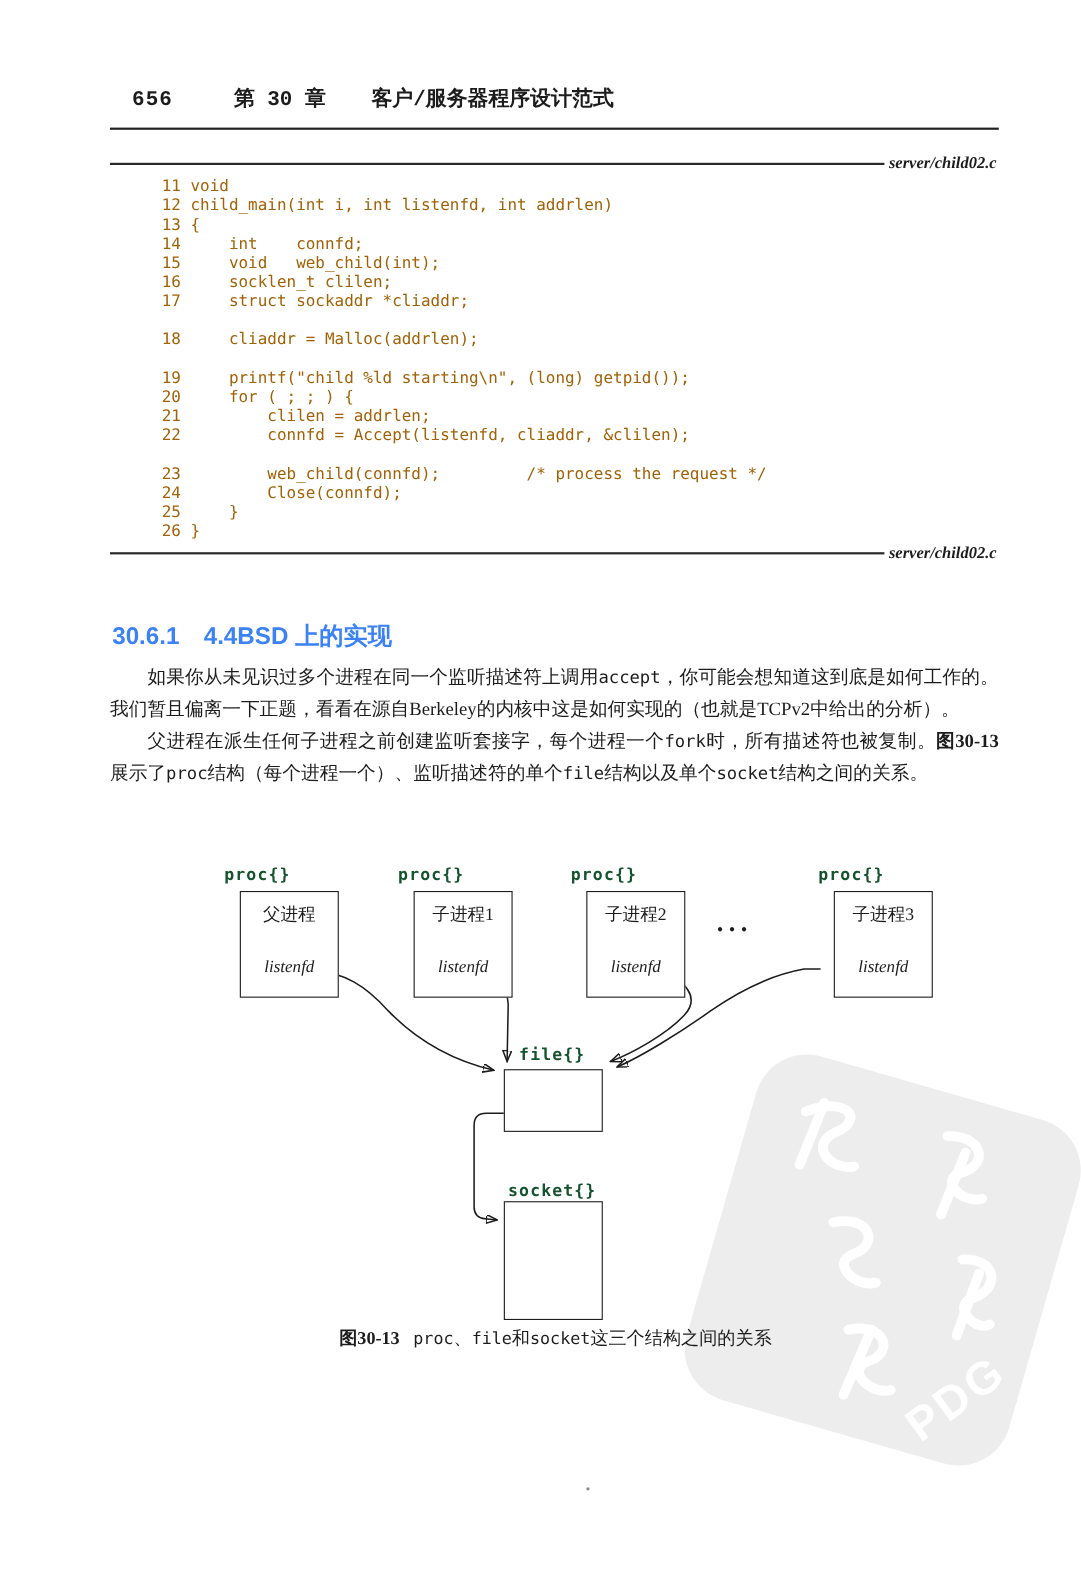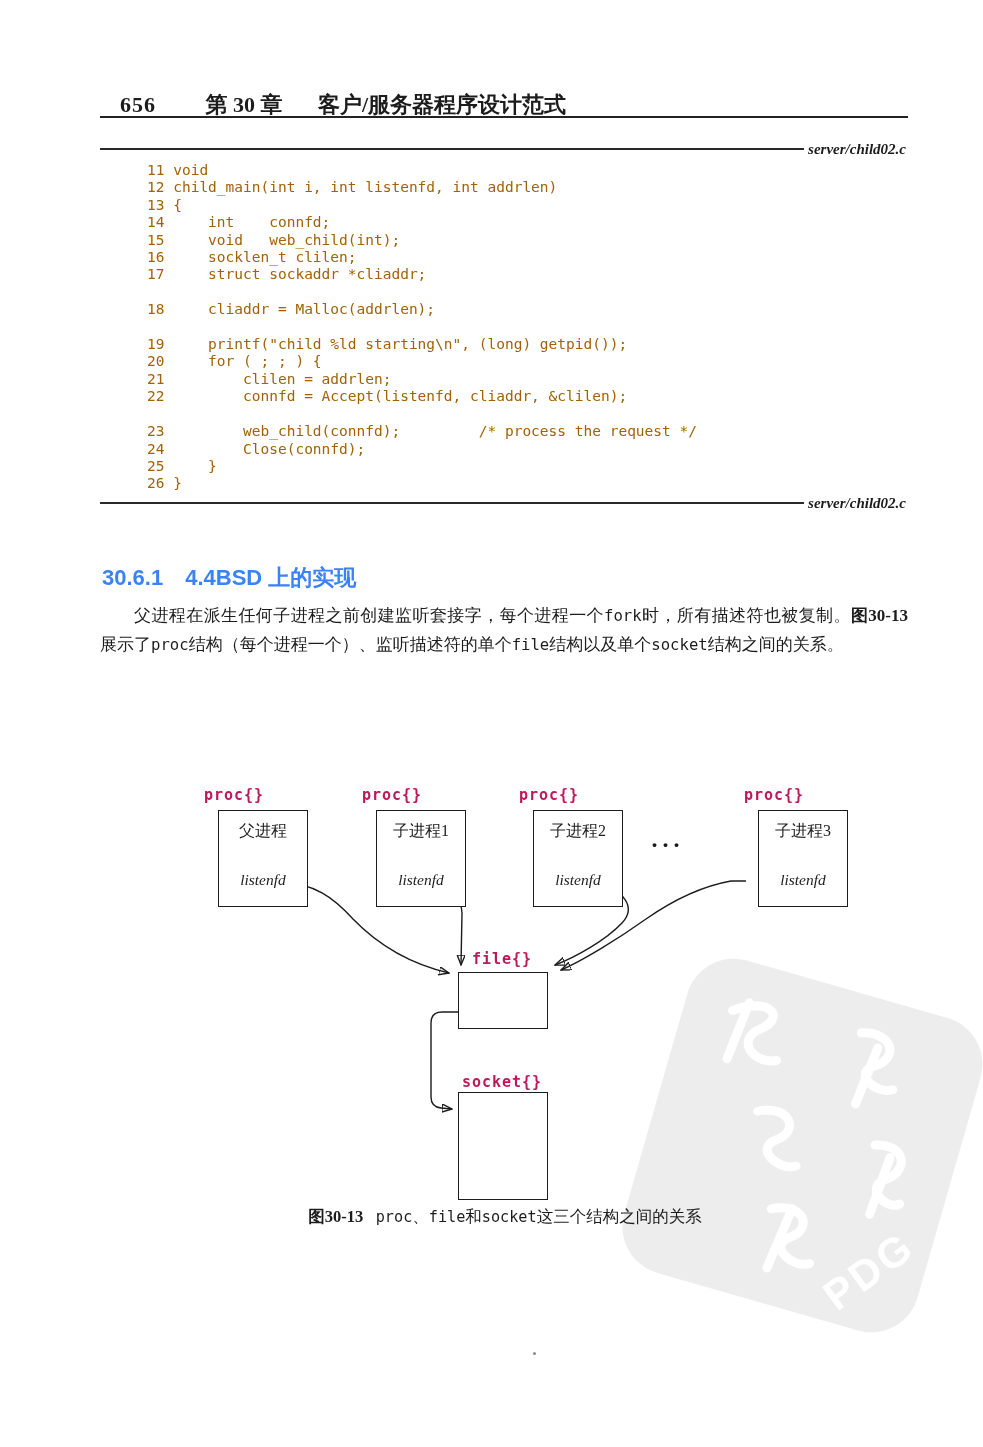--- a/index.html
+++ b/index.html
@@ -5,21 +5,21 @@
   html,body{margin:0;padding:0;background:#e8e8e8;}
   .page{
     position:relative;
     width:983px;height:1447px;
     background:#ffffff;
     overflow:hidden;
     font-family:"Liberation Serif","DejaVu Serif",serif;
     color:#1c1c1c;
   }
   
-  .hdr{position:absolute;top:90px;left:100px;width:810px;font-size:22px;font-weight:600;}
+  .hdr{position:absolute;top:76px;left:100px;width:810px;font-size:19px;font-weight:600;font-family:Liberation Mono, monospace;}
   .hdr .pnum{margin-left:20px;letter-spacing:1px;}
   .hdr .chap{margin-left:44px;}
   .hdr .ctitle{margin-left:30px;}
   .hdr-rule{position:absolute;top:116px;left:100px;width:808px;height:2px;background:#222;}
   
   .srcrow{position:absolute;left:100px;width:806px;display:flex;align-items:center;height:16px;}
   .srcrow .rule{flex:1;height:2px;background:#2a2a2a;}
   .srcrow .src{margin-left:4px;font-style:italic;font-weight:600;font-size:15px;white-space:nowrap;}
   .srcrow.top{top:141px;}
   .srcrow.bottom{top:495px;}
@@ -44,21 +44,21 @@
   .bodytext{position:absolute;top:601px;left:100px;width:808px;}
   .bodytext p{
     margin:0;font-size:17px;line-height:29px;
     text-align:justify;text-indent:2em;white-space:pre-wrap;
   }
   
   .diagram{position:absolute;top:780px;left:0;width:983px;height:430px;}
   .diagram .lbl{
     position:absolute;text-align:center;
     font-family:"DejaVu Sans Mono","Liberation Mono",monospace;
-    font-weight:bold;font-size:15px;letter-spacing:1px;color:#be185d;
+    font-weight:bold;font-size:15px;letter-spacing:1px;color:#14532d;
   }
   .pbox{
     position:absolute;top:30px;width:88px;height:95px;
     border:1.5px solid #1c1c1c;background:#fff;margin-left:28px;
   }
   .pbox .ptitle{position:absolute;top:10px;left:0;width:100%;text-align:center;font-size:16px;}
   .pbox .pfield{position:absolute;top:60px;left:0;width:100%;text-align:center;font-size:15.5px;font-style:italic;}
   .ellipsis{position:absolute;left:636px;top:46px;width:64px;text-align:center;
     font-size:24px;font-weight:bold;letter-spacing:5px;}
   .sbox{position:absolute;left:458px;width:88px;border:1.5px solid #1c1c1c;background:#fff;}
@@ -138,20 +138,21 @@
     <div class="rule"></div>
     <div class="src">server/child02.c</div>
   </div>
 
 
   <div class="h2">
     <span class="num">30.6.1</span><span>4.4BSD 上的实现</span>
   </div>
 
   <div class="bodytext">
+    <p><span>如果你从未见识过多个进程在同一个监听描述符上调用</span><span class="seg-code">accept</span><span>，你可能会想知道这到底是如何工作的。我们暂且偏离一下正题，看看在源自Berkeley的内核中这是如何实现的（也就是TCPv2中给出的分析）。</span></p>
     <p><span>父进程在派生任何子进程之前创建监听套接字，每个进程一个</span><span class="seg-code">fork</span><span>时，所有描述符也被复制。</span><span class="seg-b">图30-13</span><span>展示了</span><span class="seg-code">proc</span><span>结构（每个进程一个）、监听描述符的单个</span><span class="seg-code">file</span><span>结构以及单个</span><span class="seg-code">socket</span><span>结构之间的关系。</span></p>
   </div>
 
   <div class="diagram">
 
     <svg class="arrows" width="983" height="430" viewBox="0 0 983 430">
       <defs>
         <marker id="ah" markerUnits="userSpaceOnUse" markerWidth="11" markerHeight="9" refX="10" refY="4" orient="auto">
           <path d="M0,0 L10,4 L0,8 Z" fill="#1c1c1c" stroke="none"></path>
         </marker>

